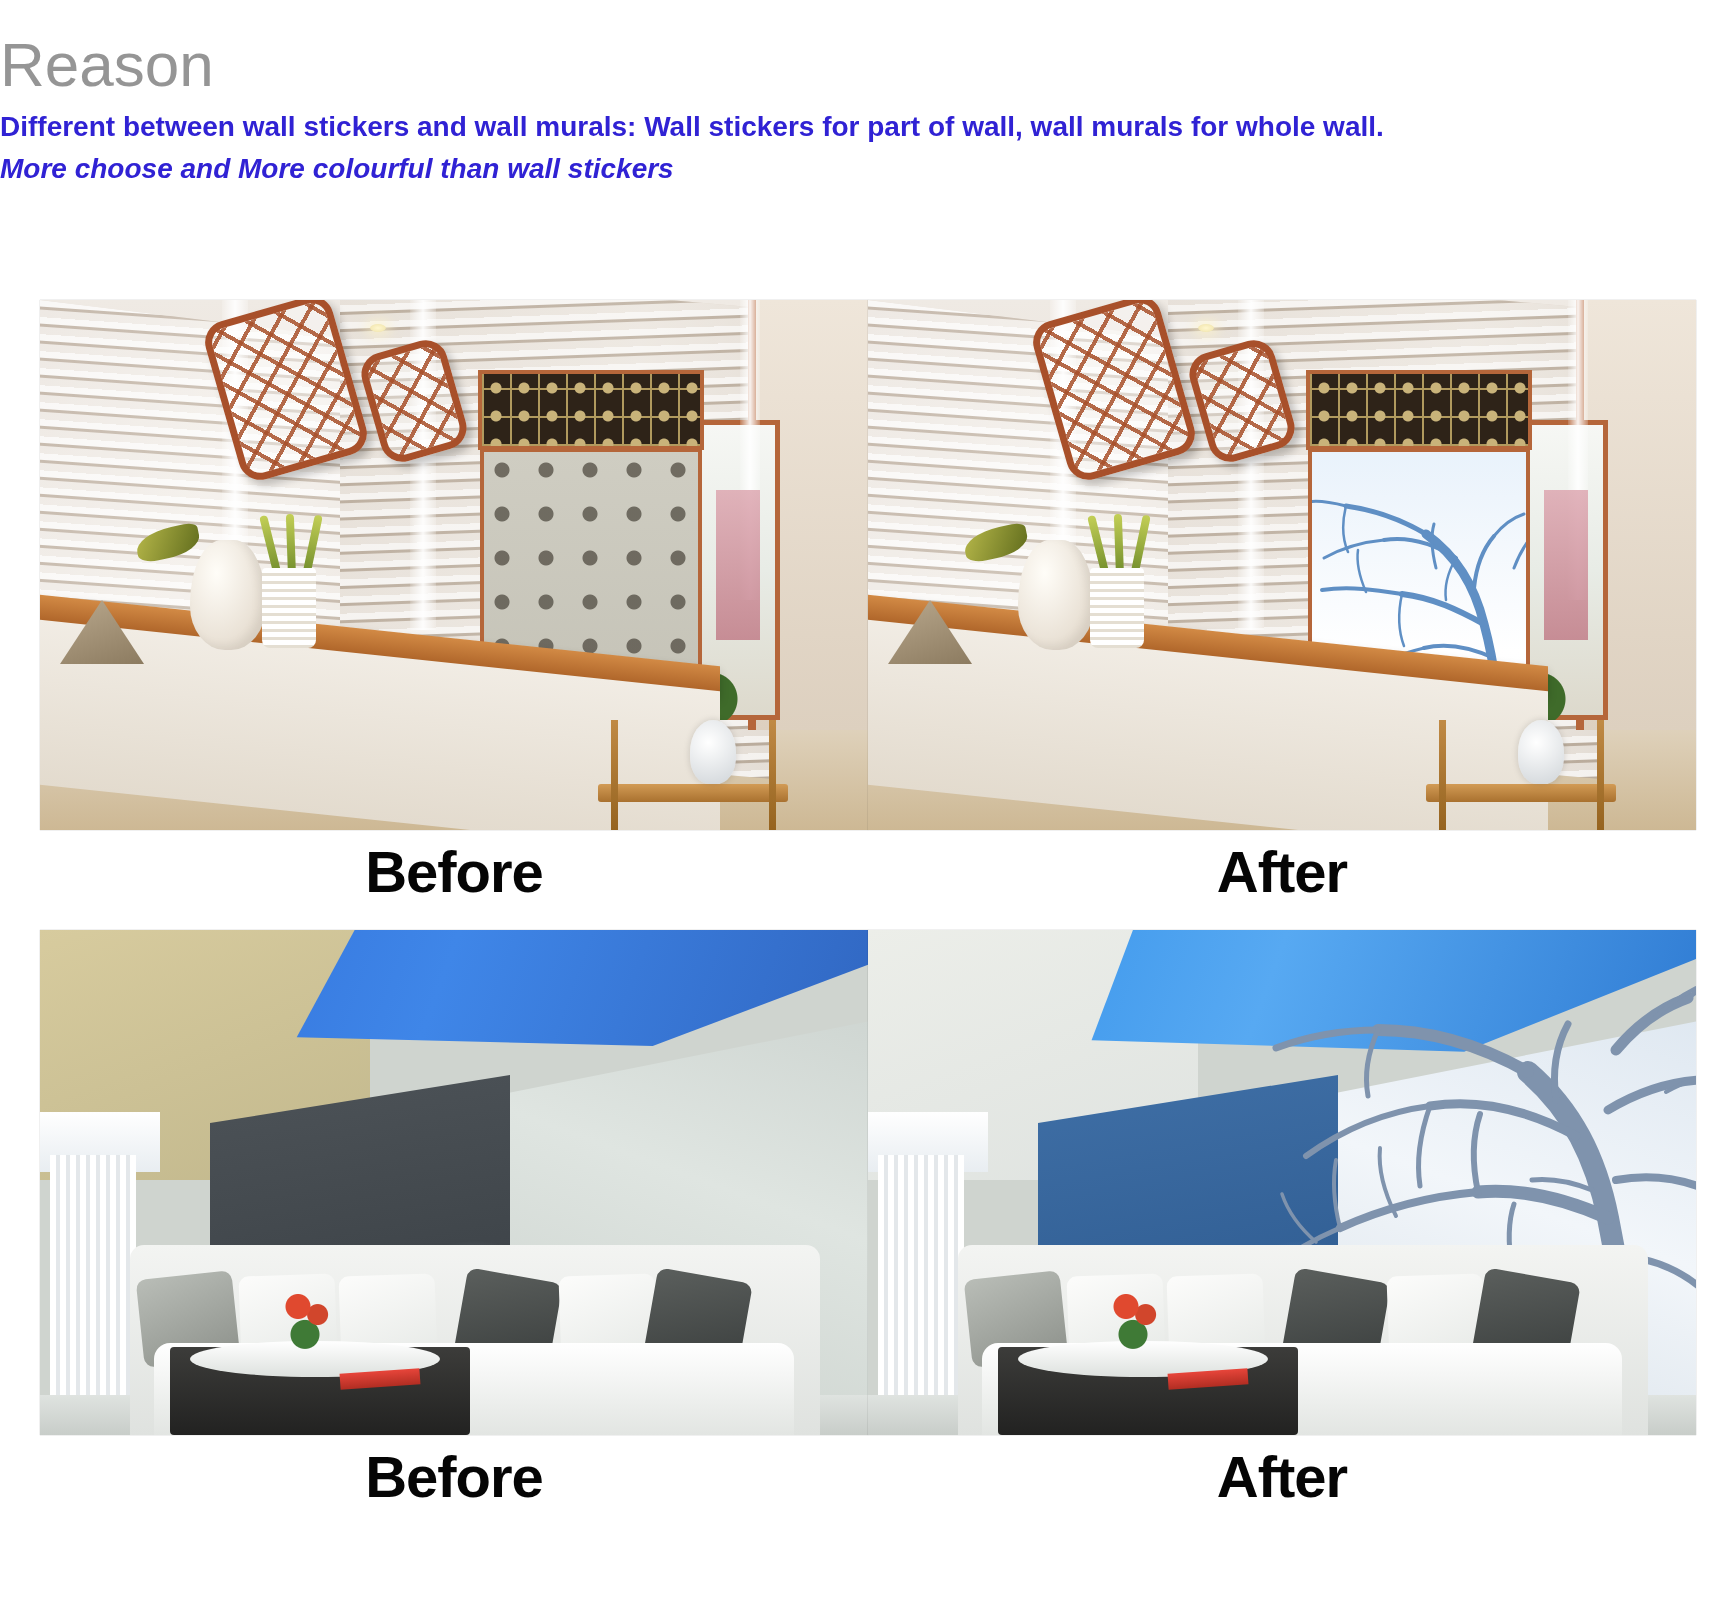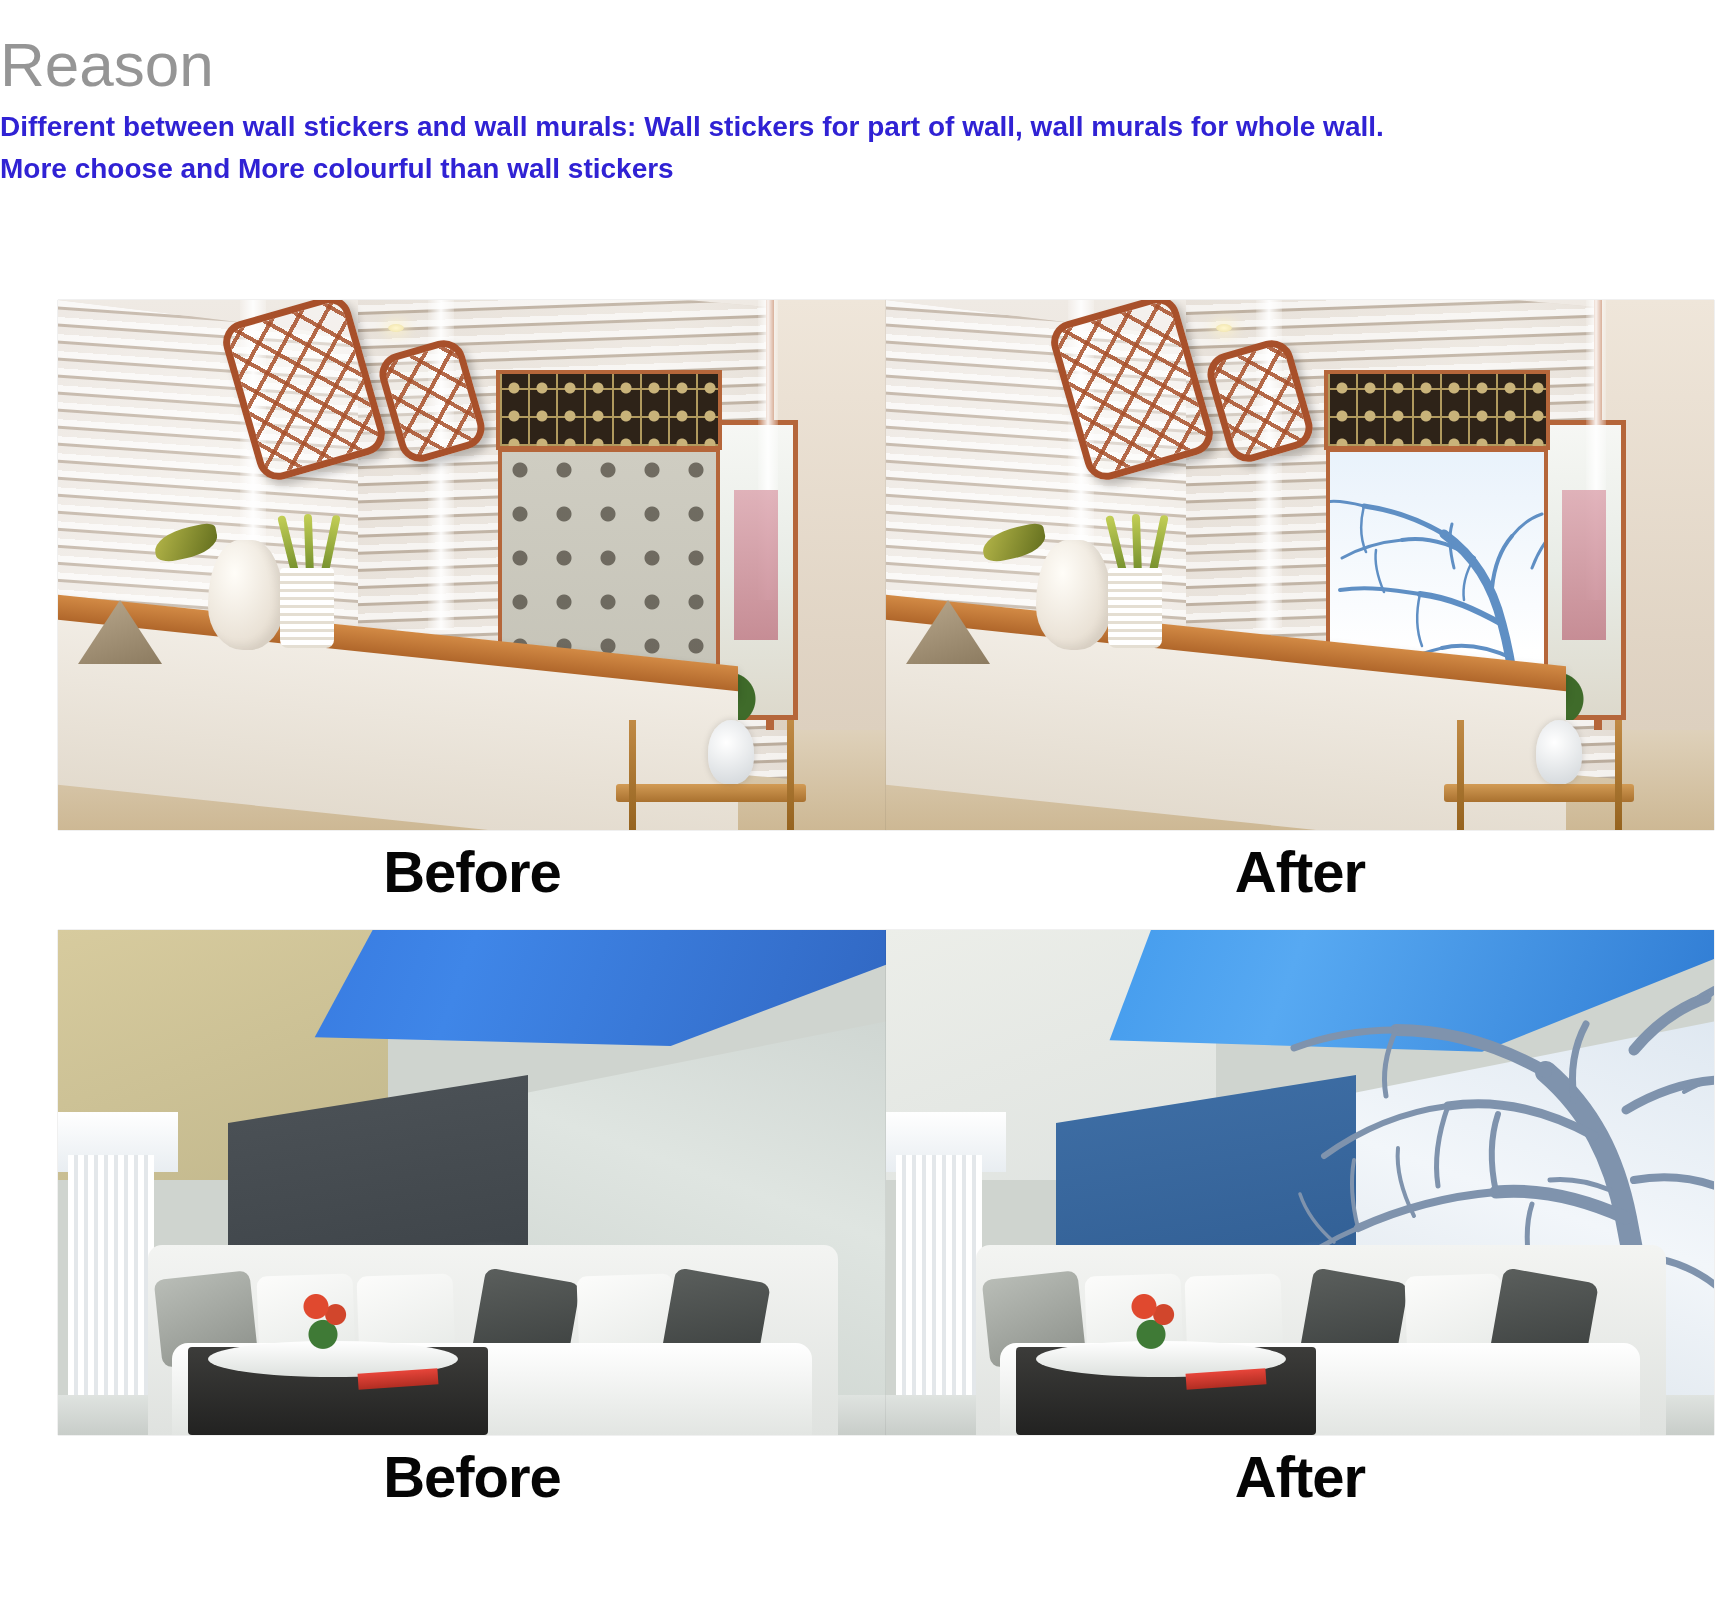--- a/index.html
+++ b/index.html
@@ -45,32 +45,32 @@
   .subtitle {
     font-family: "Liberation Sans", sans-serif;
     font-weight: bold;
     font-size: 28px;
     line-height: 42px;
     color: #3022d4;
     margin-top: 8px;
     letter-spacing: 0px;
     white-space: nowrap;
   }
-  .subtitle .line2 { display: block; }
+  .subtitle .line2 { display: block; font-style: italic; }
 
   
   .grid {
     position: absolute;
     left: 0;
     top: 300px;
     width: 1736px;
   }
   .row {
     display: flex;
-    justify-content: flex-end;
+    justify-content: center;
     padding: 0 22px;
     box-sizing: border-box;
     width: 1736px;
   }
   .cell { width: 828px; }
 
   .photo {
     width: 828px;
     height: 530px;
     position: relative;

